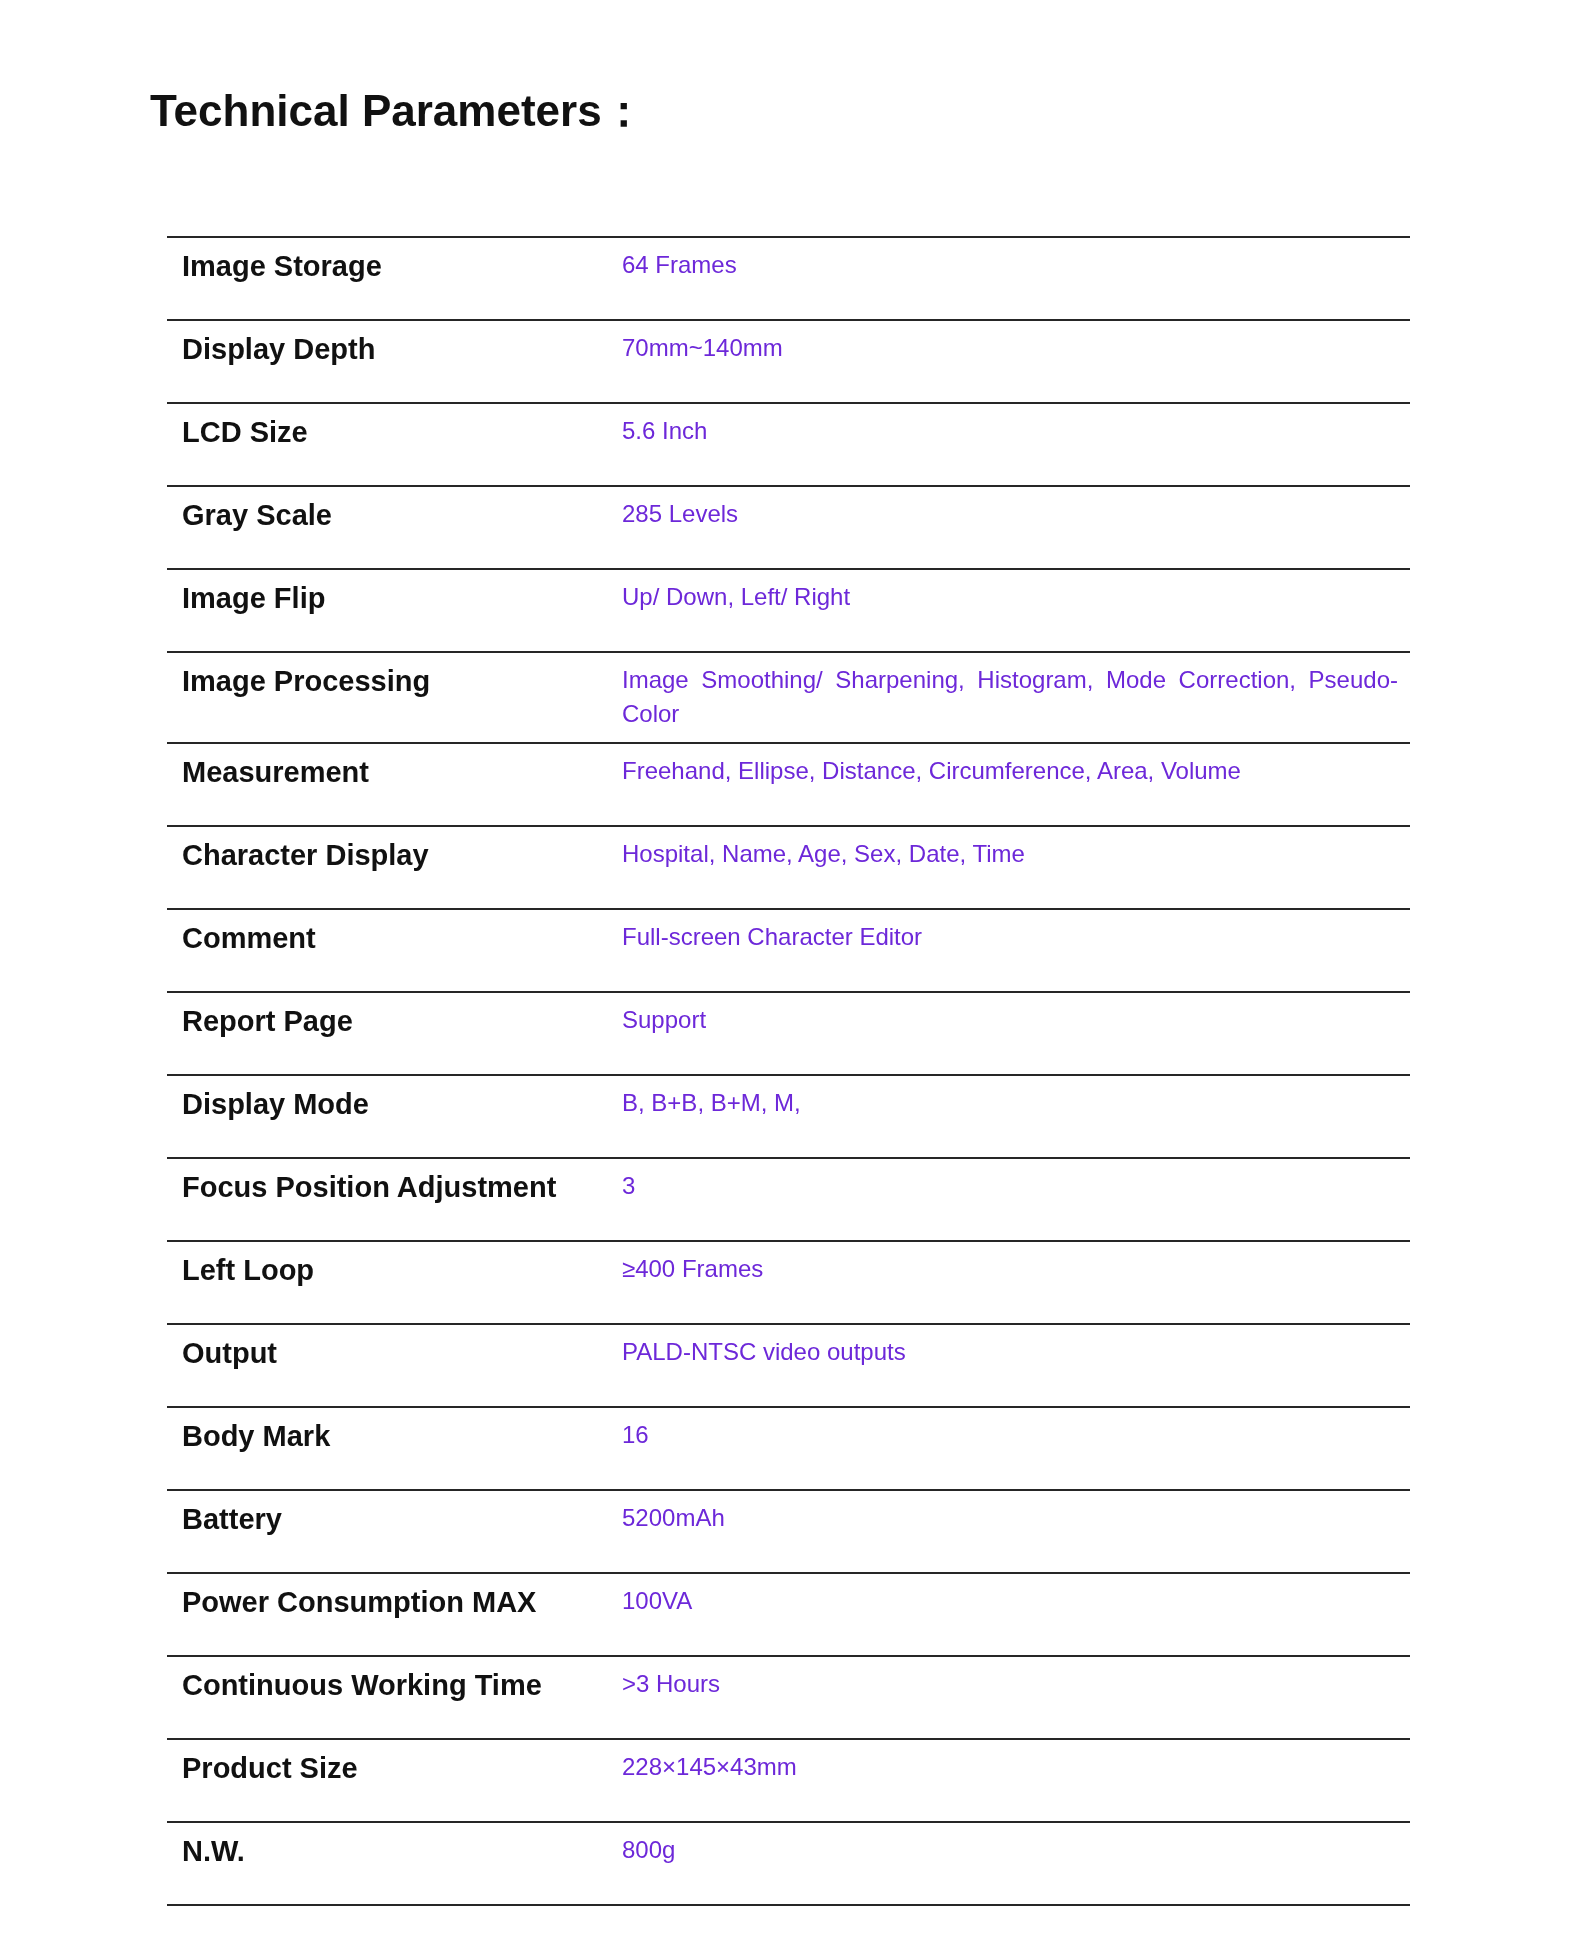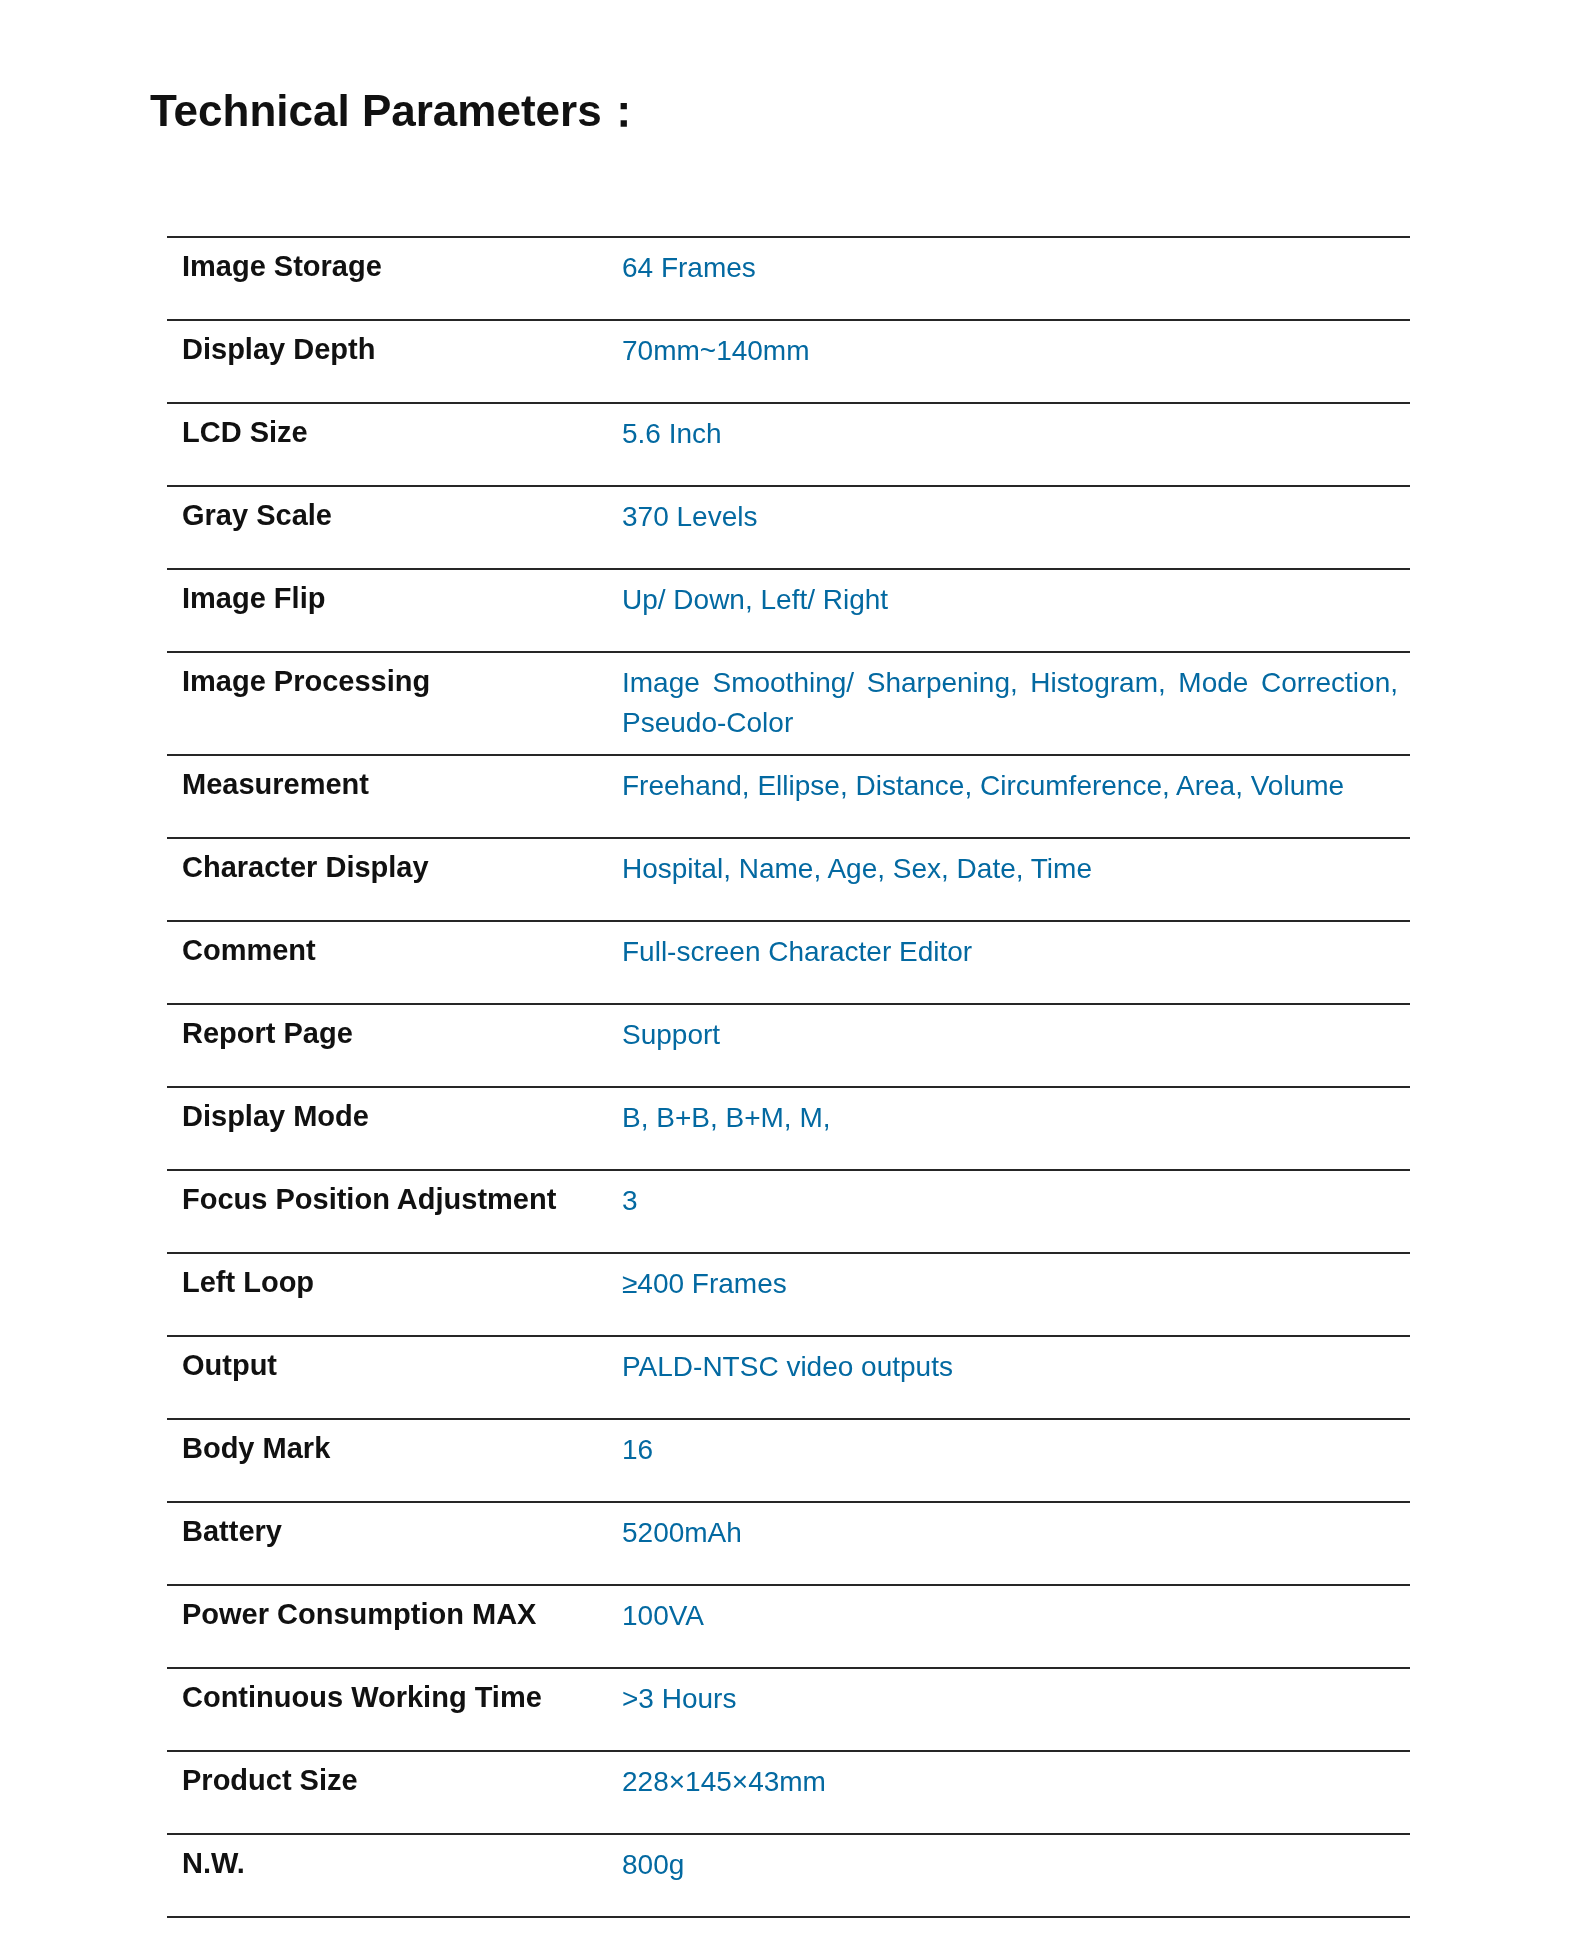--- a/index.html
+++ b/index.html
@@ -39,23 +39,23 @@
     padding-left: 15px;
     padding-right: 20px;
     font-size: 29px;
     font-weight: bold;
     color: #111111;
     line-height: 1.3;
   }
   .spec-value {
     flex: 1 1 auto;
     padding-right: 12px;
-    font-size: 28px;
+    font-size: 24px;
     font-weight: normal;
-    color: #0369a1;
+    color: #6d28d9;
     line-height: 1.45;
     text-align: justify;
   }
 </style>
 </head>
 <body>
 
 <div class="page">
   <h1 class="page-title">Technical Parameters：</h1>
 
@@ -67,21 +67,21 @@
       <div class="spec-row">
         <div class="spec-label">Display Depth</div>
         <div class="spec-value">70mm~140mm</div>
       </div>
       <div class="spec-row">
         <div class="spec-label">LCD Size</div>
         <div class="spec-value">5.6 Inch</div>
       </div>
       <div class="spec-row">
         <div class="spec-label">Gray Scale</div>
-        <div class="spec-value">370 Levels</div>
+        <div class="spec-value">285 Levels</div>
       </div>
       <div class="spec-row">
         <div class="spec-label">Image Flip</div>
         <div class="spec-value">Up/ Down, Left/ Right</div>
       </div>
       <div class="spec-row">
         <div class="spec-label">Image Processing</div>
         <div class="spec-value">Image Smoothing/ Sharpening, Histogram, Mode Correction, Pseudo-Color</div>
       </div>
       <div class="spec-row">

